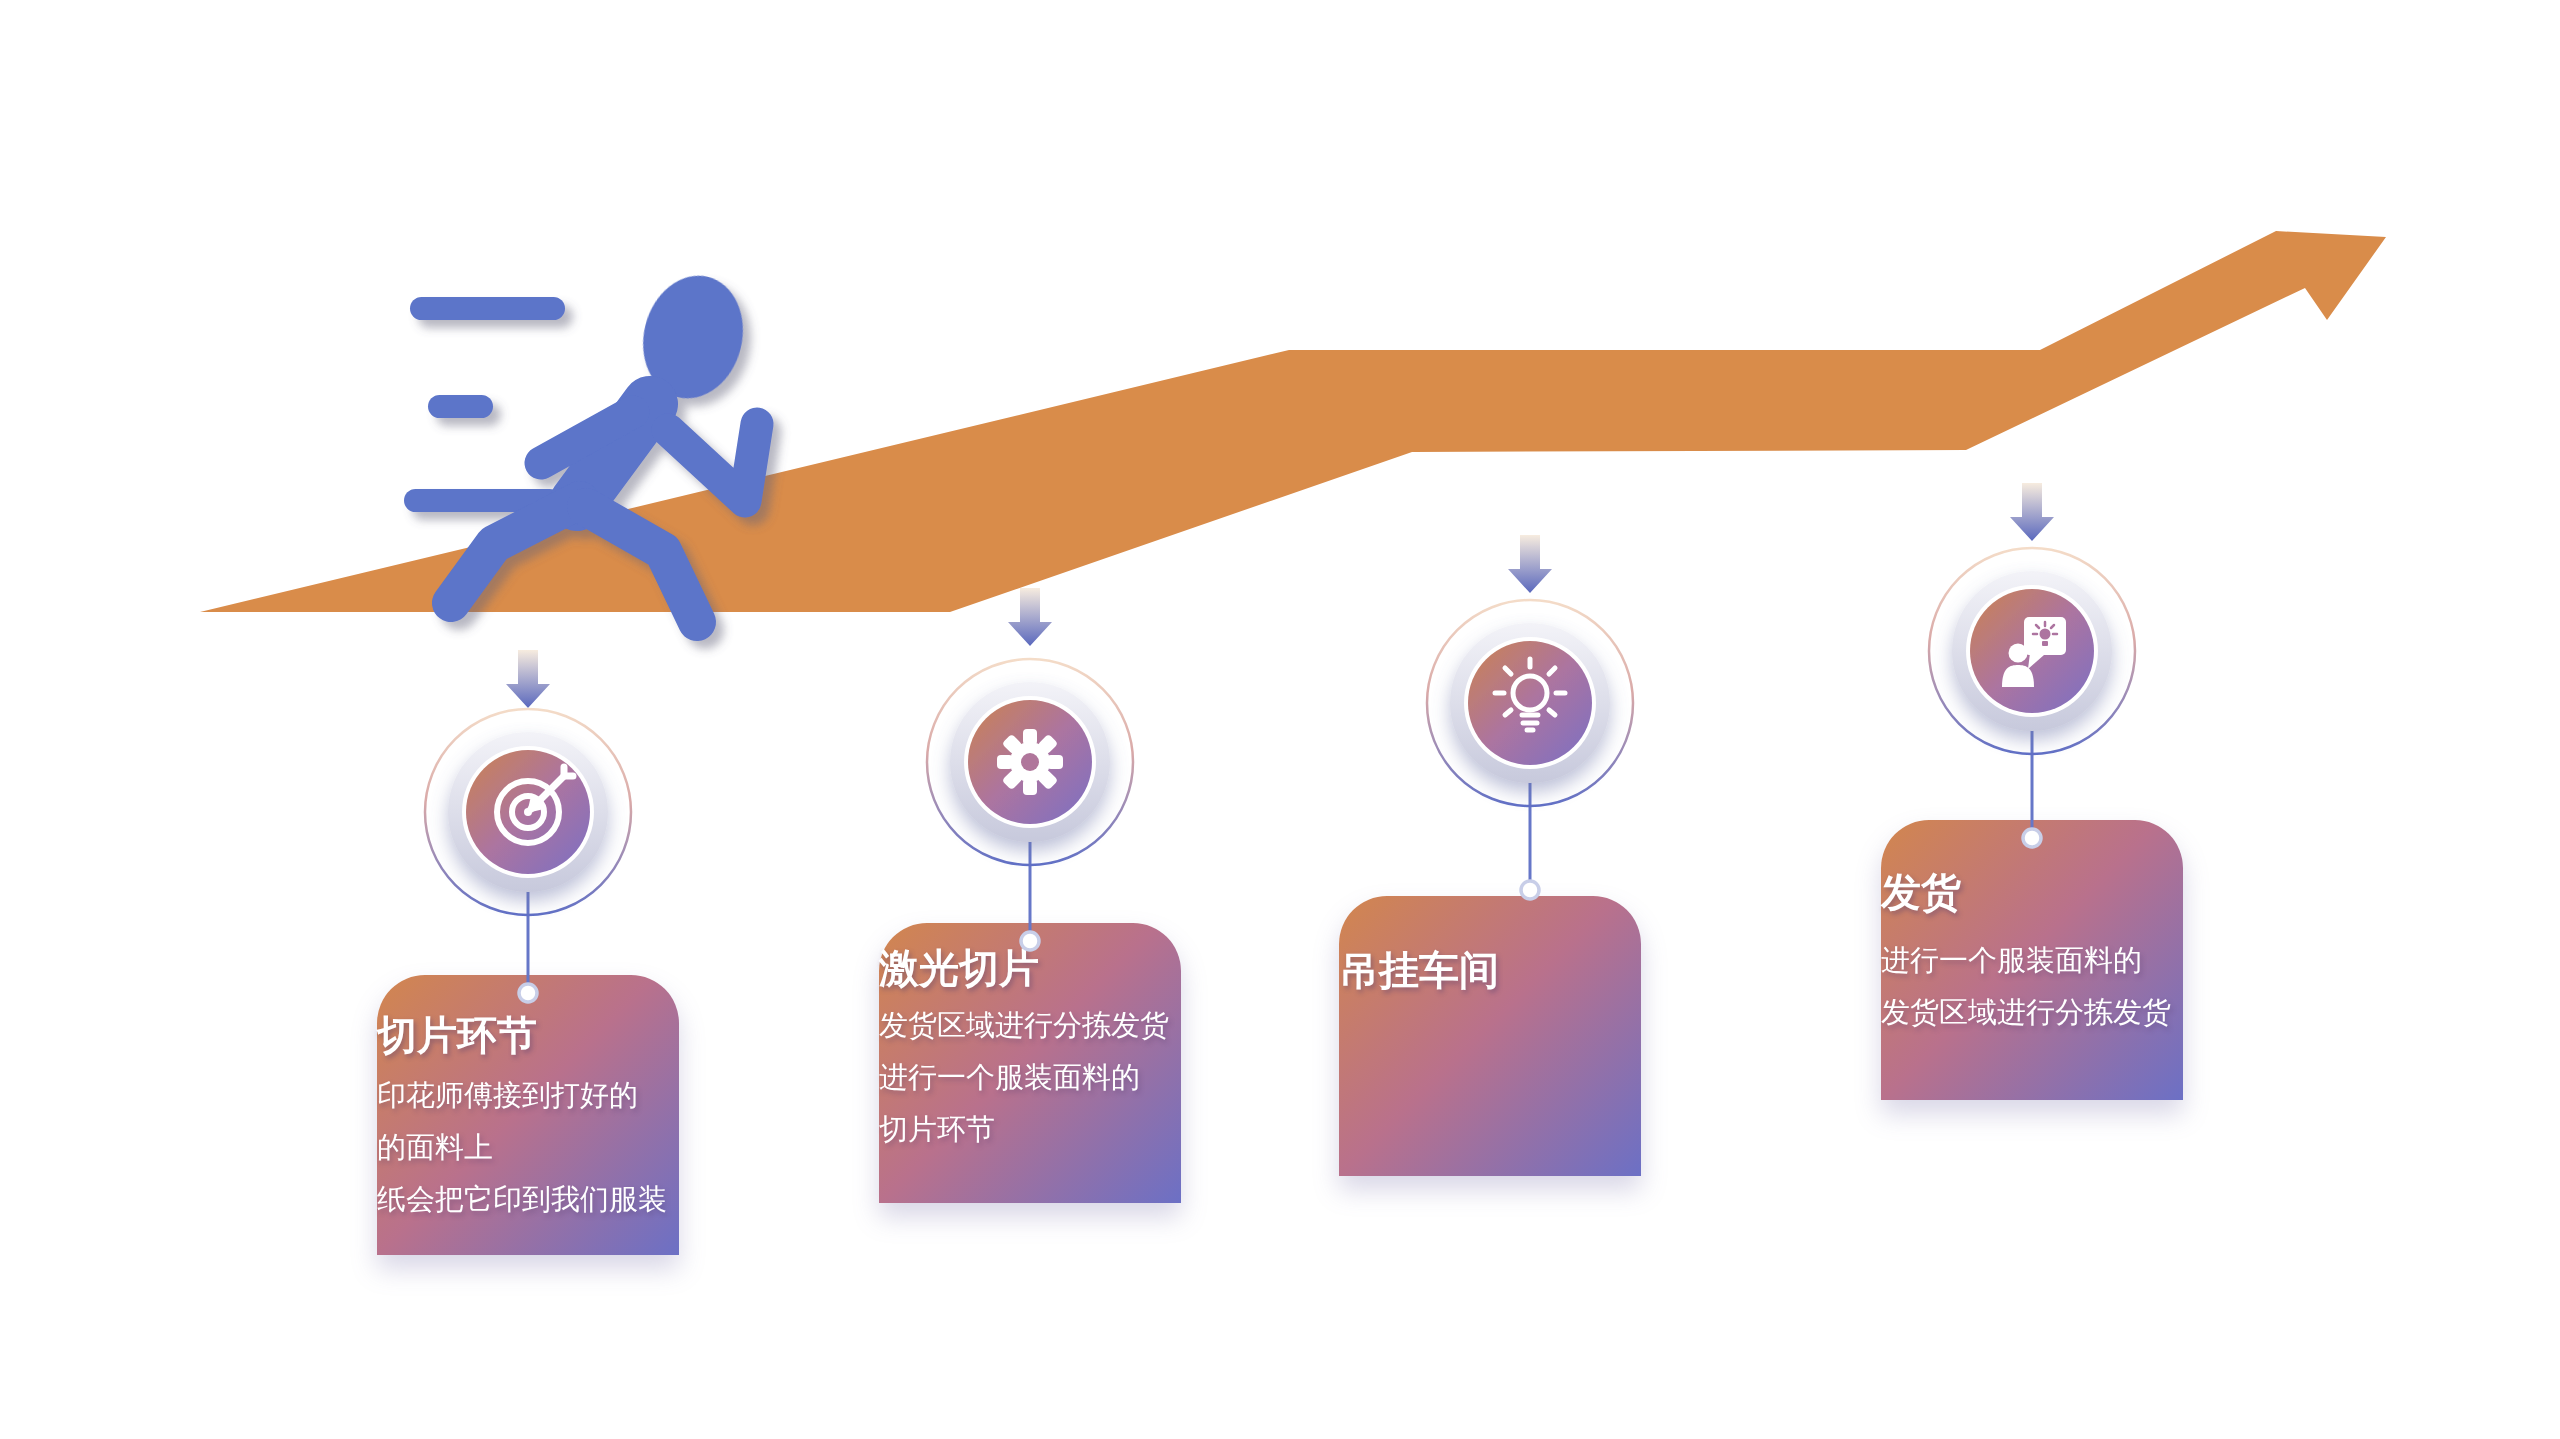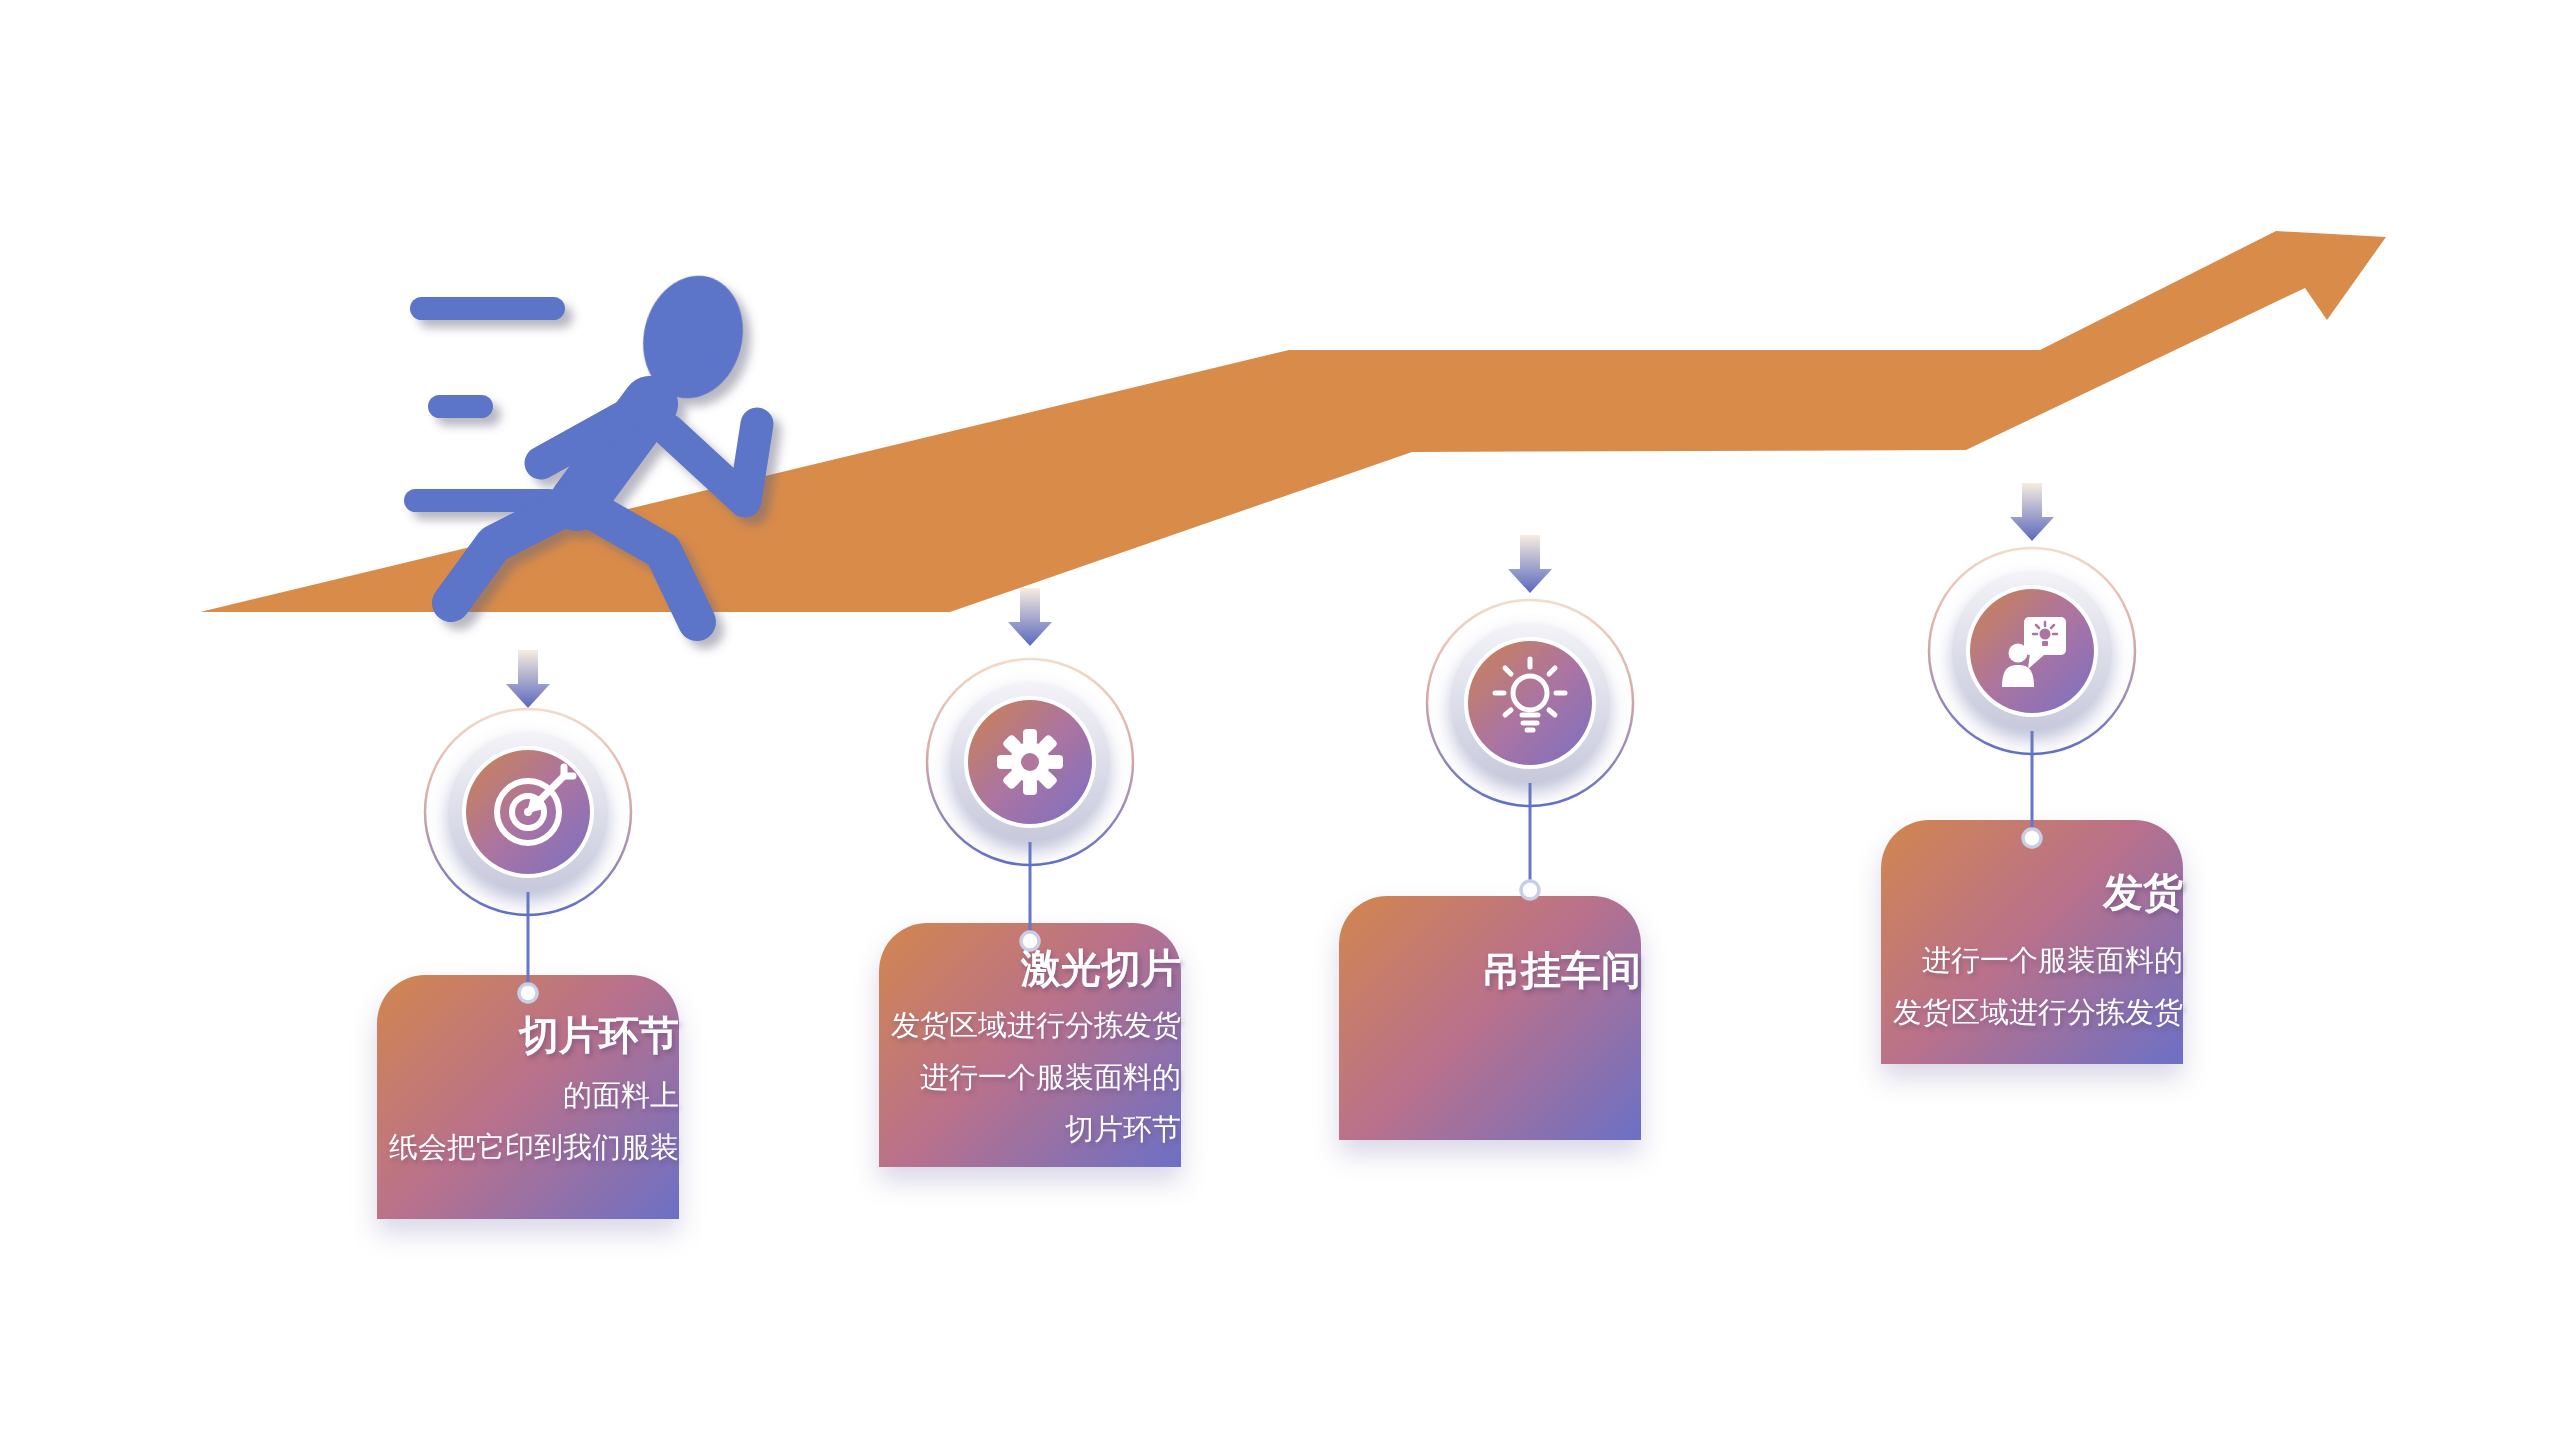--- a/index.html
+++ b/index.html
@@ -1,23 +1,23 @@
 <!DOCTYPE html>
 <html><head>
 <meta charset="utf-8">
 <style>
   html,body{margin:0;padding:0;background:#ffffff;}
   .stage{position:relative;width:2560px;height:1439px;background:#ffffff;overflow:hidden;
          font-family:"Liberation Sans","DejaVu Sans",sans-serif;}
   svg.layer{position:absolute;left:0;top:0;}
   .band{z-index:0;}
   .runner{z-index:1;}
-  .card{position:absolute;width:302px;height:244px;border-radius:48px 48px 0 0;
+  .card{position:absolute;width:302px;height:280px;border-radius:48px 48px 0 0;
         background:linear-gradient(135deg,#D2864E 0%,#B9718C 48%,#6C70C5 100%);
-        color:#ffffff;text-align:right;z-index:2;
+        color:#ffffff;text-align:left;z-index:2;
         box-shadow:0 14px 26px rgba(120,110,170,.28);}
   .card .title{font-size:40px;font-weight:bold;line-height:48px;
                text-shadow:2px 3px 5px rgba(80,60,110,.45);}
   .card .line{font-size:29px;line-height:52px;white-space:nowrap;
               text-shadow:2px 3px 5px rgba(80,60,110,.40);}
   .c1{left:377px;top:975px;}  .c1 .title{padding-top:36px;} .c1 .body{margin-top:10px;}
   .c2{left:879px;top:923px;}  .c2 .title{padding-top:22px;font-family:Liberation Serif, serif;} .c2 .body{margin-top:6px;}
   .c3{left:1339px;top:872px;margin-top:24px;} .c3 .title{padding-top:50px;} .c3 .body{margin-top:16px;}
   .c4{left:1881px;top:820px;} .c4 .title{padding-top:48px;} .c4 .body{margin-top:18px;}
   .group{position:absolute;z-index:3;}
@@ -170,20 +170,21 @@
       </g>
       <circle cx="-14" cy="2" r="9.5" fill="#FFFFFF"></circle>
       <path d="M -30,36 C -30,16 -22,14 -14,14 C -6,14 2,16 2,36 Z" fill="#FFFFFF"></path>
     </g>
     <circle cx="130" cy="355" r="9" fill="#FFFFFF" stroke="#C8CEE8" stroke-width="3.5"></circle>
   </svg>
 
   <div class="card c1">
     <div class="title">切片环节</div>
     <div class="body">
+      <div class="line">印花师傅接到打好的</div>
       <div class="line">的面料上</div>
       <div class="line">纸会把它印到我们服装</div>
     </div>
   </div>
 
   <div class="card c2">
     <div class="title">激光切片</div>
     <div class="body">
       <div class="line">发货区域进行分拣发货</div>
       <div class="line">进行一个服装面料的</div>

